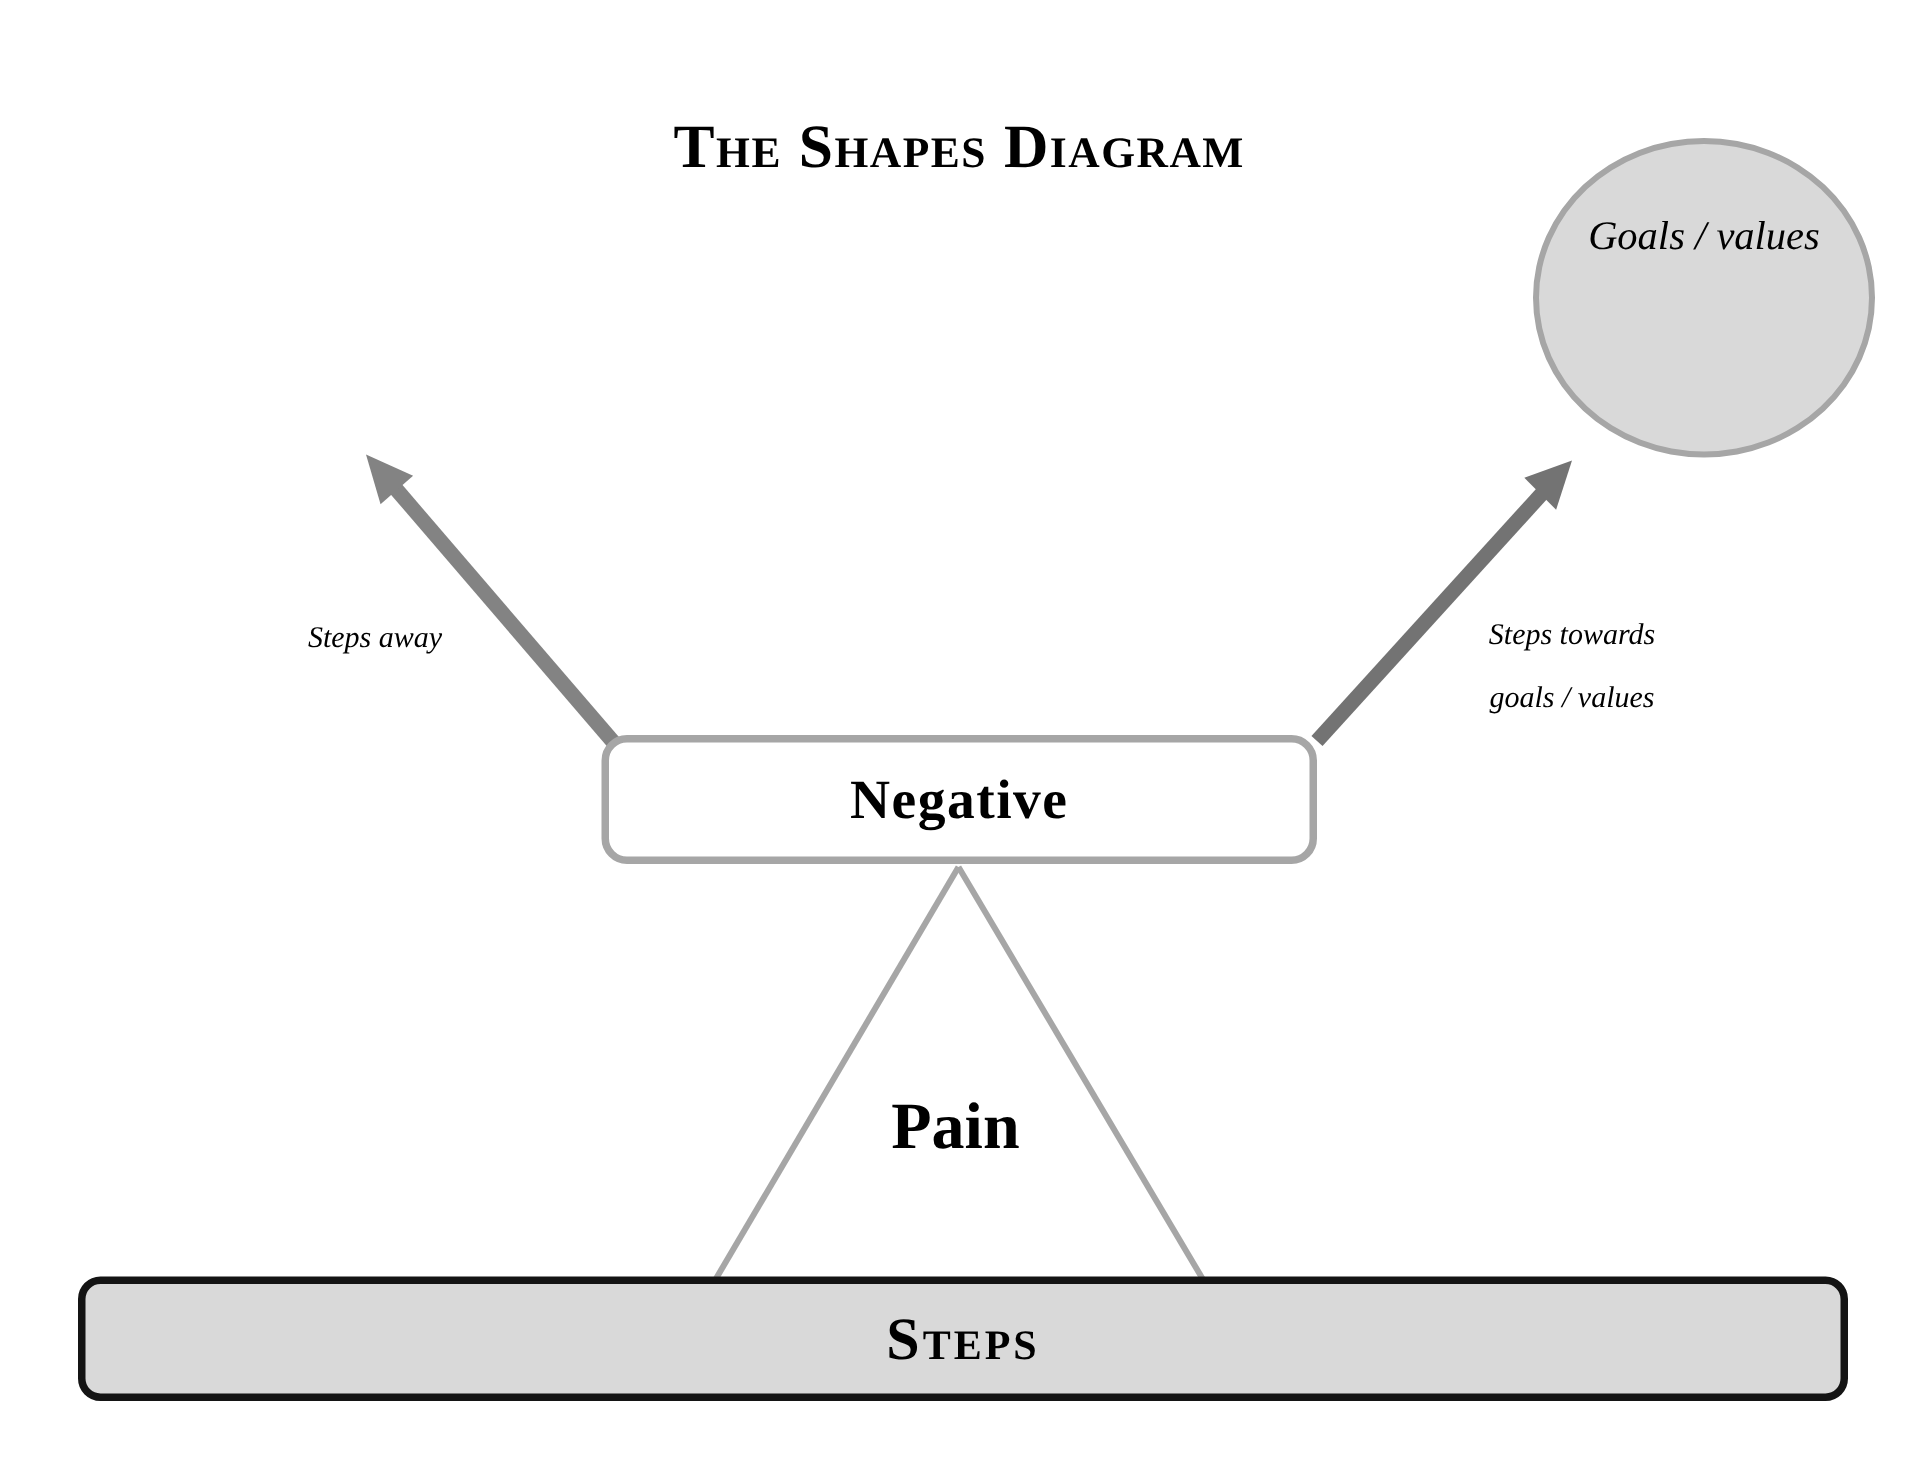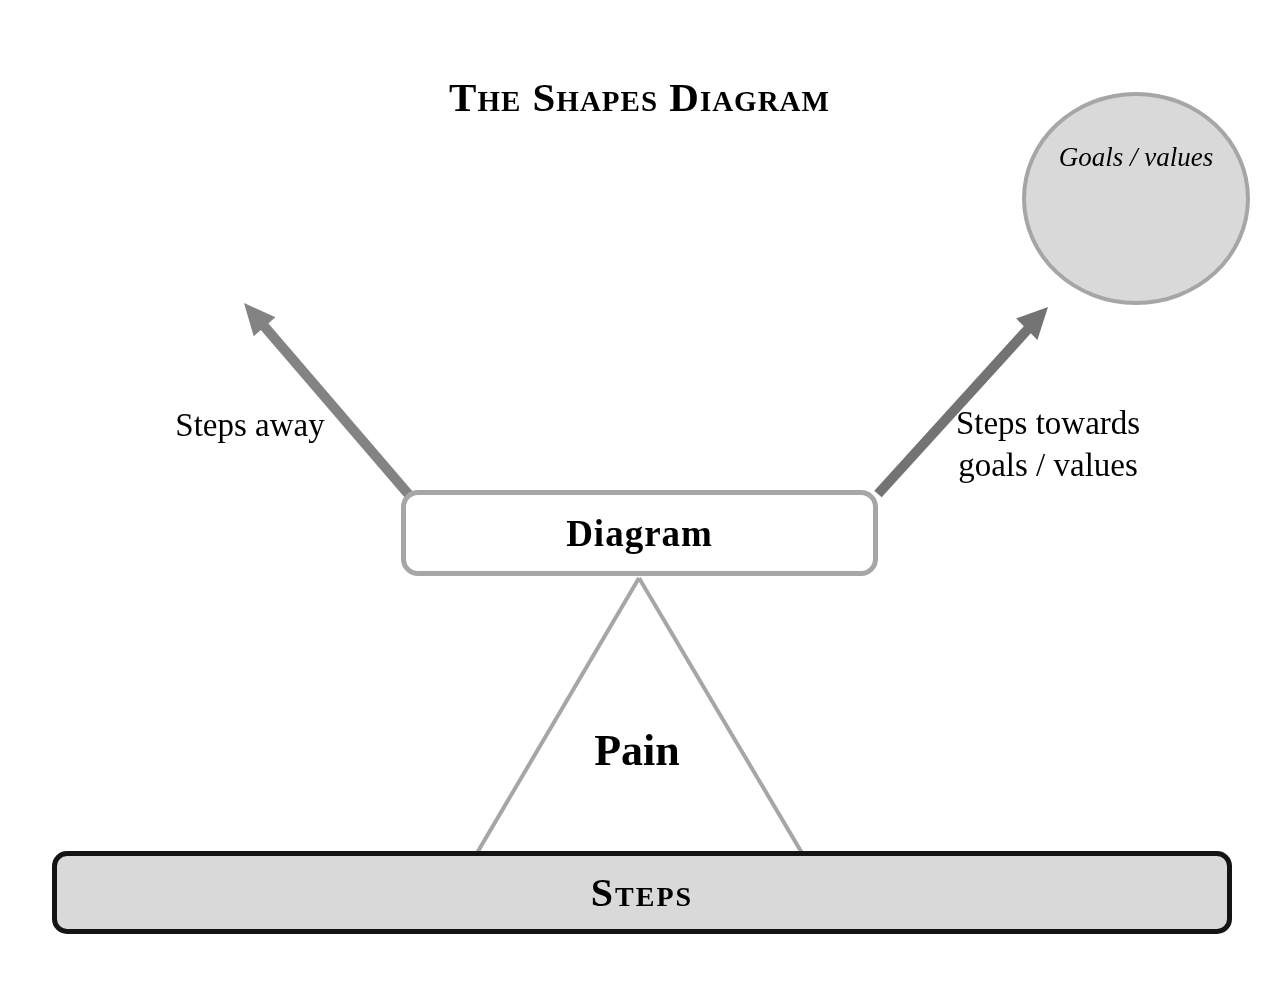--- a/index.html
+++ b/index.html
@@ -58,21 +58,22 @@
     position: absolute;
     left: 0;
     top: 0;
     width: 1279px;
     height: 987px;
     pointer-events: none;
   }
   .steps-label {
     position: absolute;
     text-align: center;
-    font-size: 33px;
+    font-style: italic;
+    font-size: 20px;
     line-height: 42px;
     white-space: nowrap;
   }
   .steps-left {
     left: 125px;
     top: 357px;
     width: 250px;
   }
   .steps-right {
     left: 928px;
@@ -169,21 +170,21 @@
   <div class="steps-label steps-left">
     <span>Steps away</span><br>
   </div>
 
   <div class="steps-label steps-right">
     <span>Steps towards</span><br>
     <span>goals / values</span>
   </div>
 
   <div class="emotions-box">
-    <span class="emotions-label">Diagram</span>
+    <span class="emotions-label">Negative</span>
   </div>
 
   <div class="pain-label">Pain</div>
 
   <div class="truth-bar">
     <span class="truth-label">Steps</span>
   </div>
 
 
 </div>

